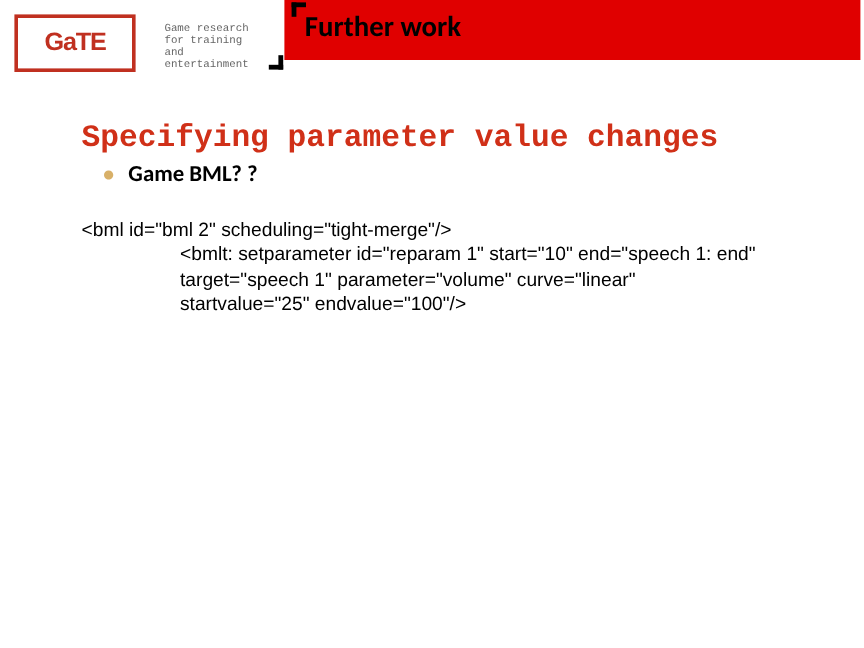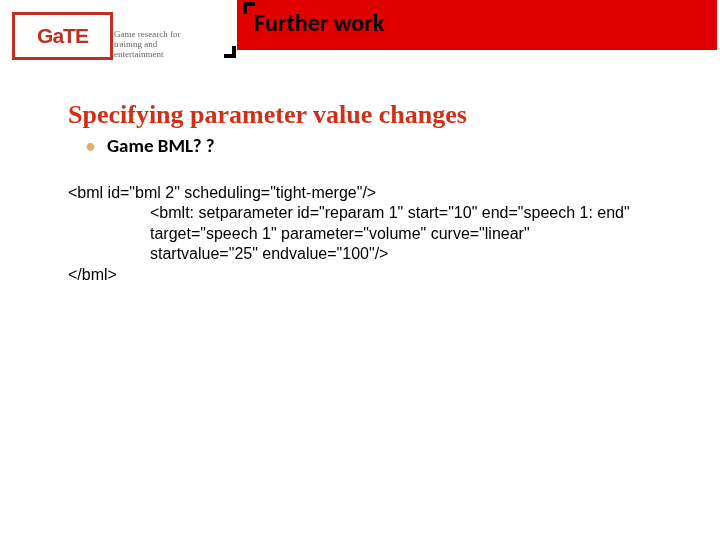--- a/index.html
+++ b/index.html
@@ -36,25 +36,25 @@
     position: relative;
   }
   .logo-text {
     font-family: Arial, sans-serif;
     font-weight: 900;
     font-size: 21px;
     letter-spacing: -1px;
     color: #c03020;
   }
   .logo-tag {
-    margin-left: 1px;
+    margin-left: 24px;
     font-size: 9px;
     line-height: 1.1;
     color: #666;
-    font-family: Liberation Serif, serif;
+    font-family: Liberation Mono, monospace;
     width: 80px;
   }
   .red-banner {
     position: absolute;
     left: 237px;
     top: 0;
     width: 480px;
     height: 50px;
     background: #e00000;
   }
@@ -113,21 +113,21 @@
   .content {
     position: absolute;
     top: 100px;
     left: 68px;
     width: 620px;
   }
   .section-title {
     font-size: 26px;
     font-weight: 700;
     color: #d03018;
-    font-family: Liberation Serif, serif;
+    font-family: Liberation Mono, monospace;
     margin-bottom: 4px;
   }
   .bullet-row {
     display: flex;
     align-items: baseline;
     margin-left: 18px;
     font-size: 19px;
     font-weight: 700;
     color: #000;
     font-family: Calibri, Arial, sans-serif;
@@ -169,15 +169,14 @@
   <div class="section-title">Specifying parameter value changes</div>
   <div class="bullet-row">
     <span class="bullet-dot">•</span>
     <span>Game BML? ?</span>
   </div>
   <div class="code">
     <div>&lt;bml id="bml 2" scheduling="tight-merge"/&gt;</div>
     <div class="code-indent">&lt;bmlt: setparameter id="reparam 1" start="10" end="speech 1: end"</div>
     <div class="code-indent">target="speech 1" parameter="volume" curve="linear"</div>
     <div class="code-indent">startvalue="25" endvalue="100"/&gt;</div>
-    <div>&lt;/bml&gt;</div>
   </div>
 </div>
 
 </body></html>

